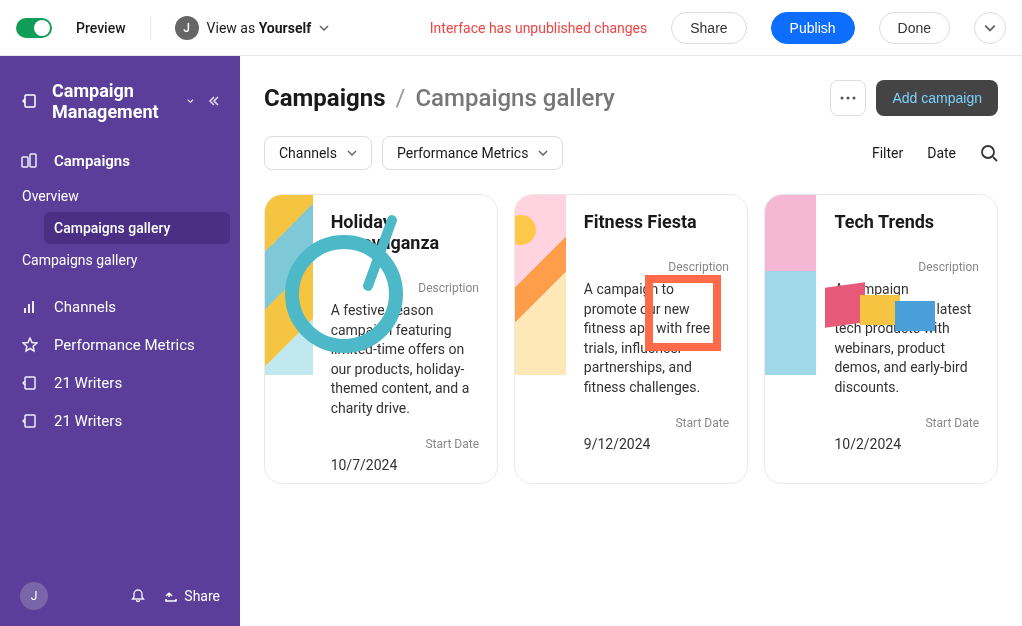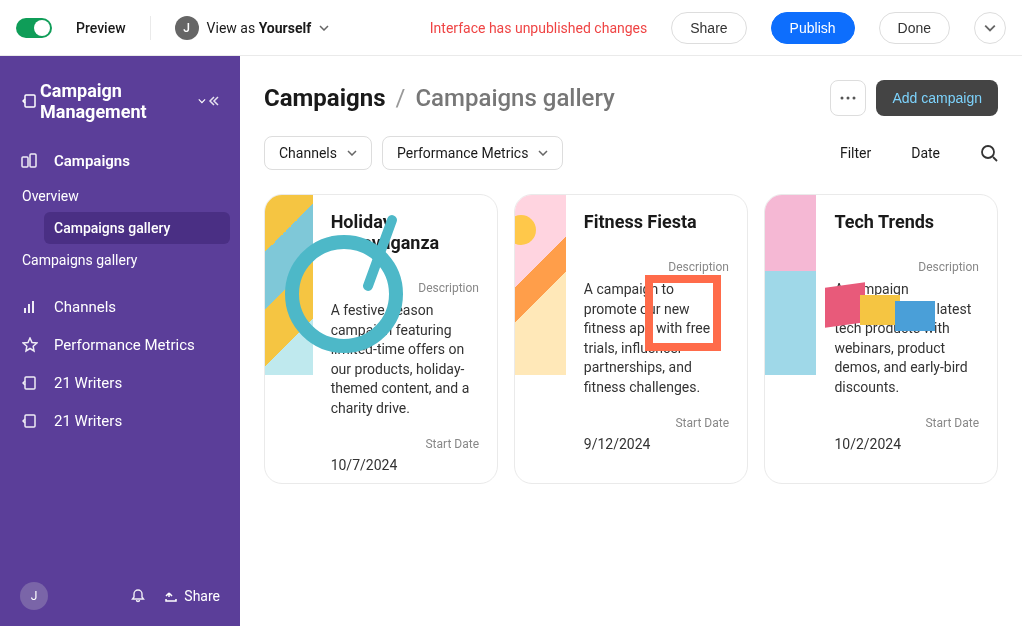--- a/index.html
+++ b/index.html
@@ -19,21 +19,21 @@
 .status-text { color: #ef4444; }
 .btn { border: 1px solid #ddd; background: #fff; border-radius: 18px; padding: 7px 18px; font-size: 14px; cursor: pointer; color: #333; }
 .btn-primary { background: #0d6efd; color: #fff; border-color: #0d6efd; font-weight: 500; }
 .btn-icon-round { width: 32px; height: 32px; border: 1px solid #ddd; border-radius: 50%; display: flex; align-items: center; justify-content: center; cursor: pointer; background: #fff; }
 
 
 .body { display: flex; height: calc(626px - 56px); }
 
 
 .sidebar { width: 240px; background: #5b3e99; color: #fff; display: flex; flex-direction: column; padding-top: 12px; }
-.sb-header { display: flex; align-items: center; padding: 12px 20px 20px 20px; }
+.sb-header { display: flex; align-items: center; padding: 12px 20px 20px 20px; gap: 12px; }
 .sb-header-icon { width: 20px; display: flex; justify-content: center; }
 .sb-title { font-size: 18px; font-weight: 700; flex: 1; display: flex; align-items: center; gap: 6px; }
 .sb-collapse { cursor: pointer; opacity: 0.85; }
 .sb-item { display: flex; align-items: center; gap: 14px; padding: 10px 20px; cursor: pointer; font-size: 15px; }
 .sb-item.section { font-weight: 600; }
 .sb-item .icn { width: 20px; display: flex; justify-content: center; opacity: 0.9; }
 .sb-sub { padding-left: 22px; padding-top: 8px; padding-bottom: 8px; font-size: 14px; cursor: pointer; }
 .sb-sub.active { background: #4a2f84; border-radius: 6px; margin: 0 10px 0 44px; padding-left: 10px; padding-right: 10px; font-weight: 500; }
 .sb-footer { margin-top: auto; display: flex; align-items: center; gap: 18px; padding: 16px 20px; }
 .sb-avatar { width: 28px; height: 28px; border-radius: 50%; background: #7a65a8; display: flex; align-items: center; justify-content: center; font-size: 12px; }
@@ -45,21 +45,21 @@
 .page-head { display: flex; align-items: center; gap: 12px; margin-bottom: 20px; }
 .breadcrumb { font-size: 24px; font-weight: 700; display: flex; gap: 10px; align-items: baseline; }
 .breadcrumb .sep { color: #999; font-weight: 400; }
 .breadcrumb .current { color: #777; font-weight: 500; }
 .page-actions { margin-left: auto; display: flex; gap: 10px; }
 .btn-square { border: 1px solid #ddd; background: #fff; border-radius: 8px; width: 36px; height: 36px; display: flex; align-items: center; justify-content: center; cursor: pointer; }
 .btn-add { background: #444; color: #7dd3fc; border: none; border-radius: 8px; padding: 9px 16px; font-size: 14px; font-weight: 500; cursor: pointer; }
 
 .filters-row { display: flex; align-items: center; gap: 10px; margin-bottom: 24px; }
 .filter-pill { border: 1px solid #ddd; border-radius: 8px; padding: 8px 14px; display: flex; align-items: center; gap: 10px; cursor: pointer; font-size: 14px; background: #fff; }
-.rhs-actions { margin-left: auto; display: flex; align-items: center; gap: 40px; }
+.rhs-actions { margin-left: auto; display: flex; align-items: center; gap: 24px; }
 .link-btn { cursor: pointer; font-size: 14px; }
 
 
 .cards { display: flex; gap: 16px; }
 .card { width: 236px; border: 1px solid #eaeaea; border-radius: 18px; overflow: hidden; display: flex; flex-direction: row; }
 .card-img { width: 100%; height: 180px; }
 .card-body { padding: 16px 18px 10px 18px; }
 .card-title { font-size: 18px; font-weight: 700; margin-bottom: 28px; }
 .card-label { font-size: 12px; color: #888; margin-bottom: 6px; text-align: right; }
 .card-desc { font-size: 14px; color: #333; line-height: 1.4; margin-bottom: 18px; }

